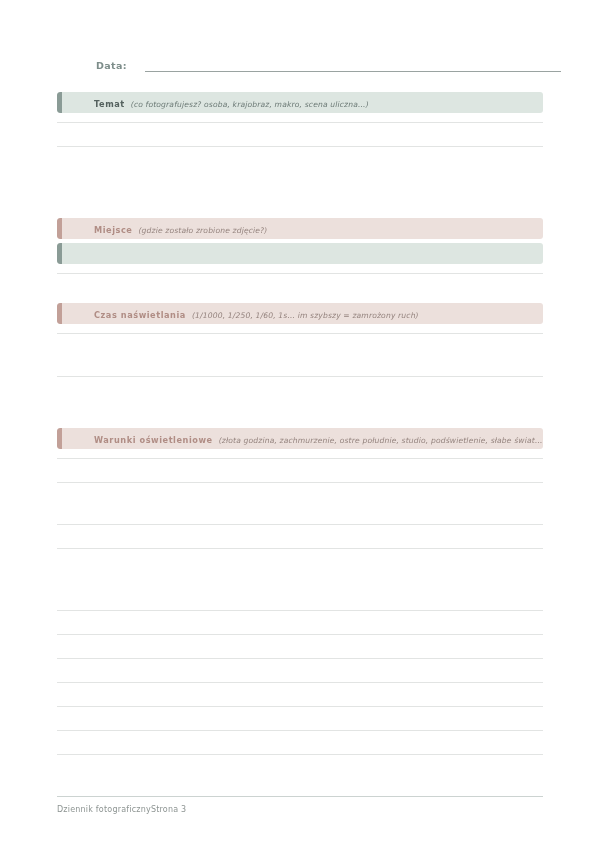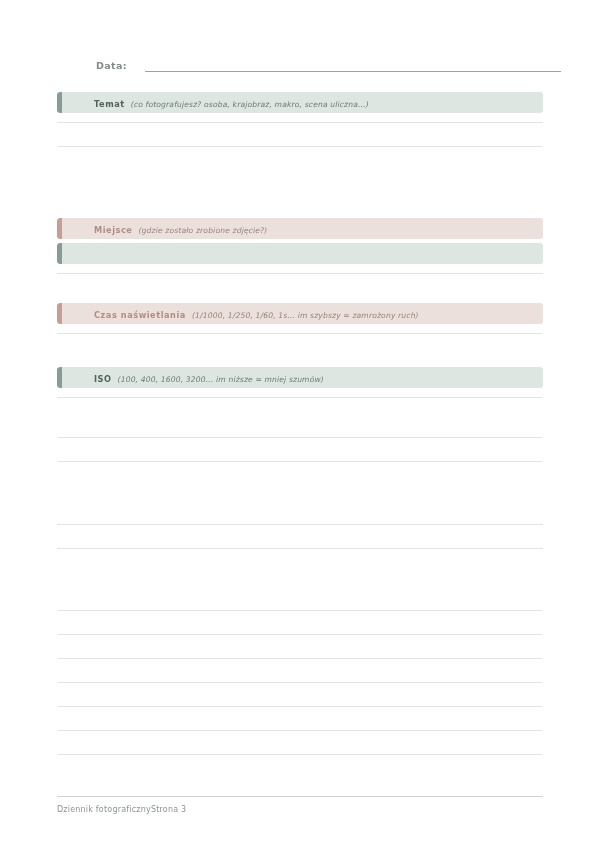--- a/index.html
+++ b/index.html
@@ -182,30 +182,30 @@
         <div class="bar">
           <span class="accent"></span>
           <div class="bar-text"><span class="bar-title">Czas naświetlania</span><span class="bar-hint">(1/1000, 1/250, 1/60, 1s... im szybszy = zamrożony ruch)</span></div>
         </div>
         <div class="rules">
           <div class="rule-gap" style="height: 9px;"></div>
           <div class="rule"></div>
         </div>
       </div>
       <div class="section theme-green" style="top: 367px;">
-        <div class="bar">
-          <span class="accent"></span>
-          <div class="bar-text"><span class="bar-title">ISO</span><span class="bar-hint">(100, 400, 1600, 3200... im niższe = mniej szumów)</span></div>
-        </div>
         <div class="rules">
           <div class="rule-gap" style="height: 9px;"></div>
           <div class="rule"></div>
         </div>
       </div>
       <div class="section theme-rose" style="top: 428px;">
+        <div class="bar">
+          <span class="accent"></span>
+          <div class="bar-text"><span class="bar-title">Warunki oświetleniowe</span><span class="bar-hint">(złota godzina, zachmurzenie, ostre południe, studio, podświetlenie, słabe świat...</span></div>
+        </div>
         <div class="rules">
           <div class="rule-gap" style="height: 9px;"></div>
           <div class="rule"></div>
           <div class="rule-gap" style="height: 23px;"></div>
           <div class="rule"></div>
         </div>
       </div>
       <div class="section theme-green" style="top: 515px;">
         <div class="rules">
           <div class="rule-gap" style="height: 9px;"></div>

